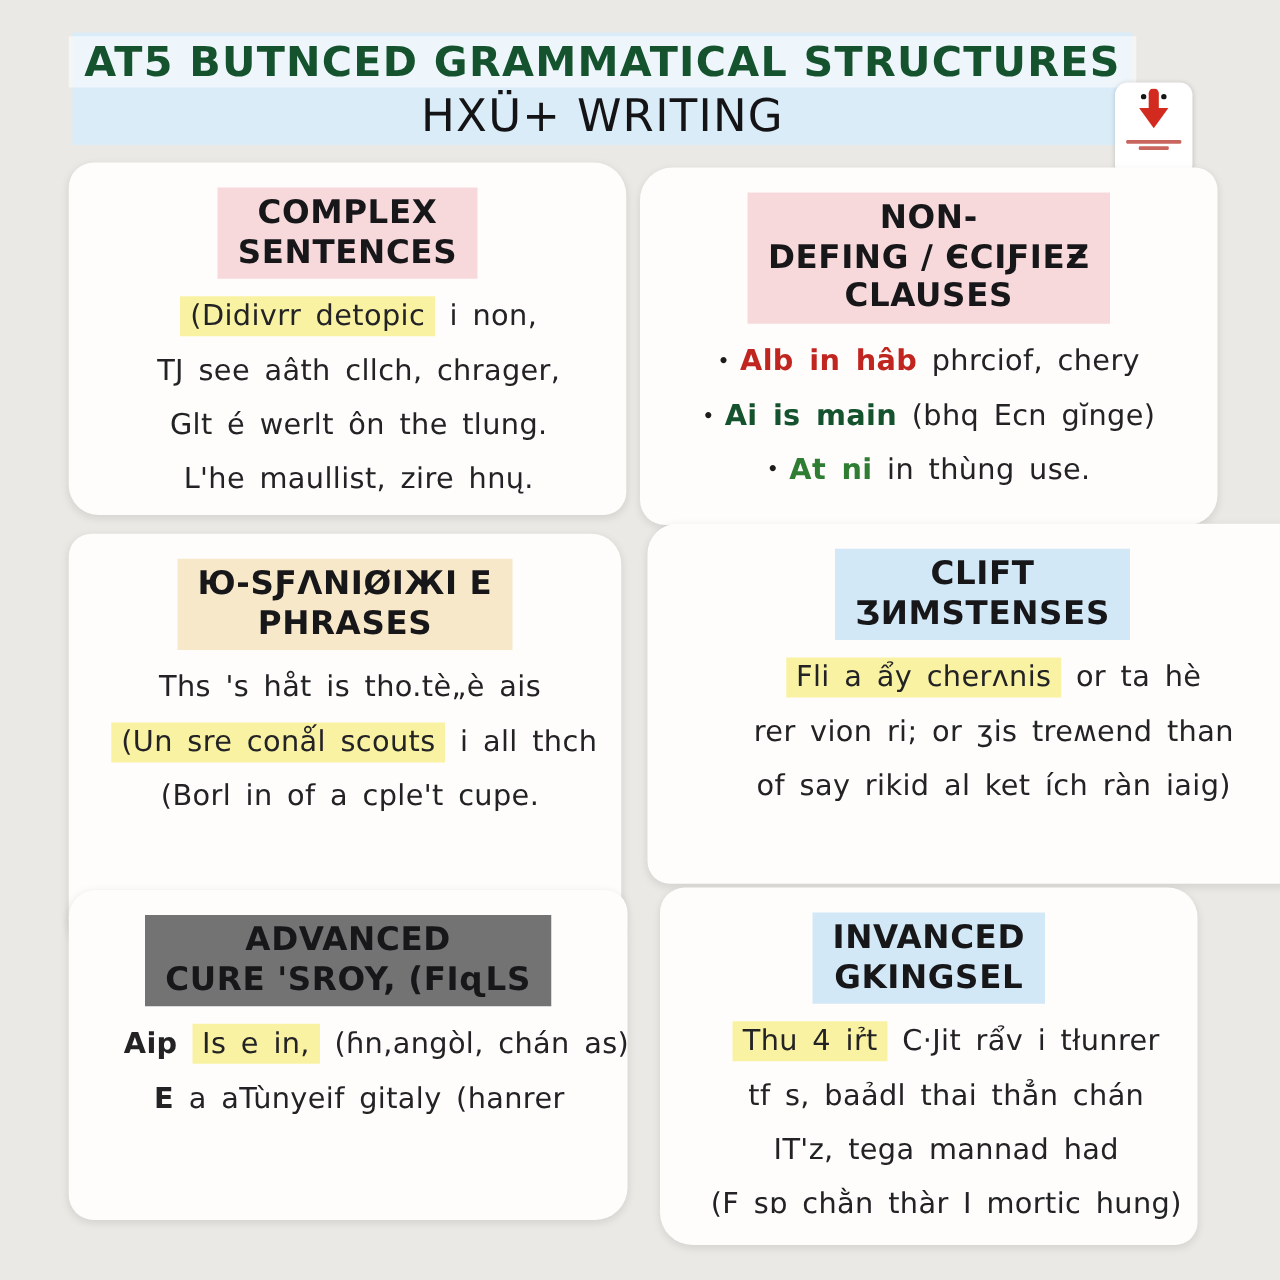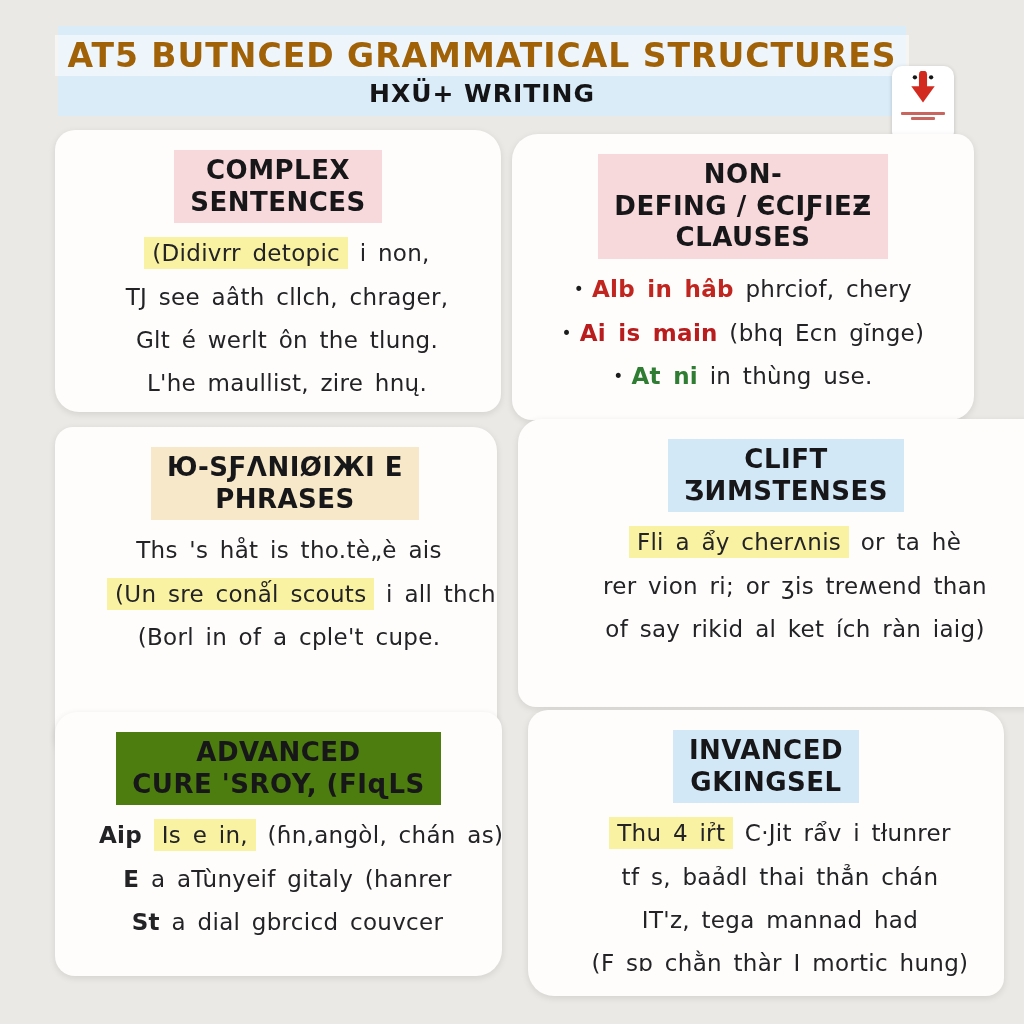--- a/index.html
+++ b/index.html
@@ -13,25 +13,25 @@
   .stage{position:absolute;inset:0;}
 
   
   .header{
     position:absolute;left:58px;top:26px;width:848px;height:90px;
     background:#daecf8;
     display:flex;flex-direction:column;align-items:center;justify-content:center;
     text-align:center;
   }
   .header .l1{
-    font-size:33px;font-weight:800;letter-spacing:1px;color:#a16207;
+    font-size:33px;font-weight:800;letter-spacing:1px;color:#14532d;
     background:rgba(255,255,255,0.55);padding:1px 12px;white-space:nowrap;
   }
   .header .l2{
-    font-size:25px;font-weight:700;letter-spacing:1px;color:#141416;margin-top:3px;white-space:nowrap;
+    font-size:36px;font-weight:400;letter-spacing:1px;color:#141416;margin-top:3px;white-space:nowrap;
   }
 
   
   .badge{
     position:absolute;left:892px;top:66px;width:62px;height:76px;
     background:#ffffff;border-radius:10px;
     box-shadow:0 1px 4px rgba(0,0,0,0.18);
     display:flex;flex-direction:column;align-items:center;padding-top:5px;box-sizing:border-box;
   }
   .badge .cap{display:flex;flex-direction:column;align-items:center;margin-top:3px;}
@@ -40,24 +40,24 @@
   .badge .cap i.w2{width:24px;}
 
   
   .card{
     position:absolute;background:#fefdfc;
     box-shadow:0 2px 7px rgba(0,0,0,0.10);
     overflow:hidden;box-sizing:border-box;
   }
   .card0{left:55px;top:130px;width:446px;height:282px;border-radius:20px 26px 18px 24px;}
   .card1{left:512px;top:134px;width:462px;height:286px;border-radius:26px 18px 24px 20px;}
-  .card2{left:55px;top:427px;width:442px;height:334px;border-radius:18px 24px 22px 26px;padding-left:18px;}
+  .card2{left:55px;top:427px;width:442px;height:334px;border-radius:18px 24px 22px 26px;}
   .card3{left:518px;top:419px;width:536px;height:288px;border-radius:24px 20px 26px 18px;}
   .card4{left:55px;top:712px;width:447px;height:264px;border-radius:22px 18px 26px 20px;}
-  .card5{left:528px;top:710px;width:476px;height:286px;border-radius:20px 24px 18px 26px;}
+  .card5{left:528px;top:710px;width:430px;height:286px;border-radius:20px 24px 18px 26px;}
 
   .card-title{
     margin:20px auto 0;width:fit-content;max-width:92%;
     text-align:center;font-weight:800;font-size:26px;line-height:1.22;
     letter-spacing:0.5px;padding:5px 16px;color:#17171a;white-space:pre-line;
   }
   .card-body{
     padding:14px 26px 0 44px;
     font-size:23px;line-height:1.45;letter-spacing:0.3px;word-spacing:4px;
     color:#232326;
@@ -104,21 +104,21 @@
           <div class="line"><span>Glt é werlt ôn the tlung.</span></div>
           <div class="line"><span>L'he maullist, zire hnų.</span></div>
         </div>
       </div>
       <div class="card card1">
         <div class="card-title" style="background: rgb(247, 217, 219); text-align: center;">NON-
 DEFING / ЄCIƑIEƵ
 CLAUSES</div>
         <div class="card-body">
           <div class="line"><span class="dot">•</span><span class="b" style="color: rgb(192, 38, 31);">Alb in hâb</span><span>  phrciof, chery</span></div>
-          <div class="line"><span class="dot">•</span><span class="b" style="color: #b91c1c;">Ai is main</span><span> (bhq Ecn gĭnge)</span></div>
+          <div class="line"><span class="dot">•</span><span class="b" style="color: #14532d;">Ai is main</span><span> (bhq Ecn gĭnge)</span></div>
           <div class="line"><span class="dot">•</span><span class="b" style="color: rgb(46, 125, 50);">At ni</span><span> in thùng use.</span></div>
         </div>
       </div>
       <div class="card card2">
         <div class="card-title" style="background: rgb(246, 232, 200);">Ю-ЅƑΛΝΙØΙЖΙ Ε
 PHRASES</div>
         <div class="card-body">
           <div class="line"><span>Ths 's håt is tho.tè„è ais</span></div>
           <div class="line"><span class="hl">(Un sre conǻl scouts</span><span> i all thch</span></div>
           <div class="line"><span>(Borl in of a cple't cupe.</span></div>
@@ -127,26 +127,25 @@
       <div class="card card3">
         <div class="card-title" style="background: rgb(210, 232, 246);">CLIFT
 ƷИMSTENSES</div>
         <div class="card-body">
           <div class="line"><span class="hl">Fli a ẩy cherʌnis</span><span> or ta hè</span></div>
           <div class="line"><span>rer vion ri; or ʒis treʍend than</span></div>
           <div class="line"><span>of say rikid al ket ích ràn iaig)</span></div>
         </div>
       </div>
       <div class="card card4">
-        <div class="card-title" style="background: #4d7c0f;">ADVANCED
+        <div class="card-title" style="background: #737373;">ADVANCED
 CURE 'SROY, (FIɋLS</div>
         <div class="card-body">
           <div class="line"><span class="b">Aip</span><span> </span><span class="hl">Is e in,</span><span> (ɦn,angòl, chán as)</span></div>
           <div class="line"><span class="b">E</span><span> a aTùnyeif gitaly (hanrer</span></div>
-          <div class="line"><span class="b">St</span><span> a dial gbrcicd couvcer</span></div>
         </div>
       </div>
       <div class="card card5">
         <div class="card-title" style="background: rgb(210, 232, 246);">INVANCED
 GKINGSEL</div>
         <div class="card-body">
           <div class="line"><span class="hl">Thu 4 ir̉t</span><span> C·Jit rẩv i tłunrer</span></div>
           <div class="line"><span>tf s, baảdl thai thẳn chán</span></div>
           <div class="line"><span>IT'z, tega mannad had</span></div>
           <div class="line"><span>(F sɒ chằn thàr I mortic hung)</span></div>

